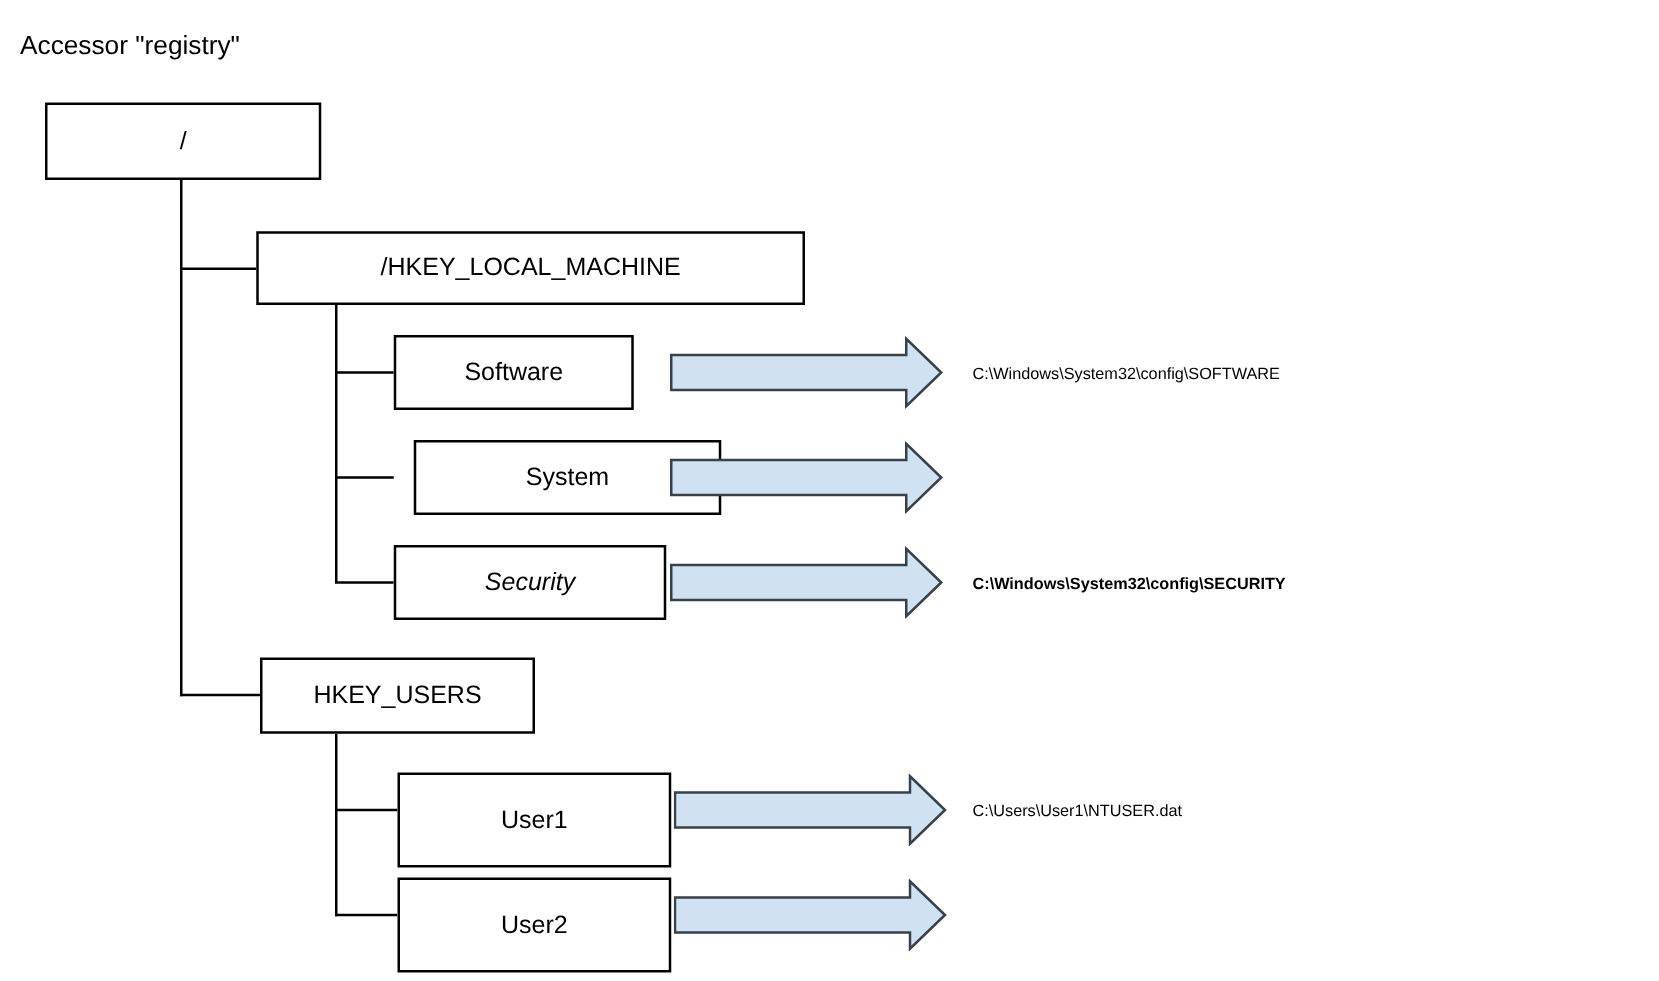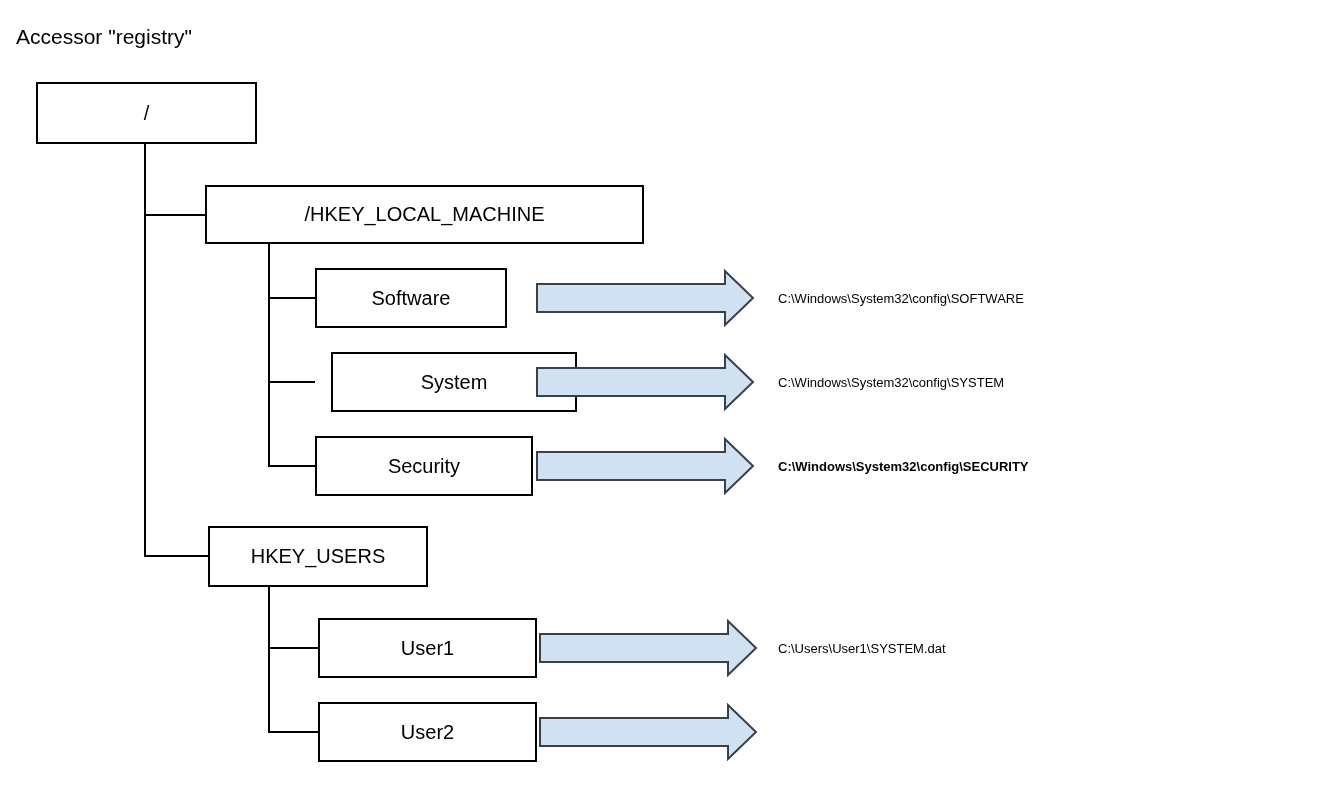--- a/index.html
+++ b/index.html
@@ -61,24 +61,24 @@
     display: flex;
     align-items: center;
     font-size: 13px;
     white-space: pre;
   }
   
   #node-root        { left: 36px;  top: 82px;  width: 221px; height: 62px; }
   #node-hklm        { left: 205px; top: 185px; width: 439px; height: 59px; text-align: center; }
   #node-software    { left: 315px; top: 268px; width: 192px; height: 60px; }
   #node-system      { left: 315px; top: 352px; width: 246px; height: 60px; margin-left: 16px; }
-  #node-security    { left: 315px; top: 436px; width: 218px; height: 60px; }
+  #node-security    { left: 315px; top: 436px; width: 218px; height: 60px; font-style: italic; }
   #node-hkey-users  { left: 208px; top: 526px; width: 220px; height: 61px; }
-  #node-user1       { left: 318px; top: 618px; width: 219px; height: 60px; }
-  #node-user2       { left: 318px; top: 702px; width: 219px; height: 60px; }
+  #node-user1       { left: 318px; top: 618px; width: 219px; height: 76px; }
+  #node-user2       { left: 318px; top: 702px; width: 219px; height: 76px; }
   
   #line-root-v        { left: 144px; top: 144px; width: 2px;  height: 413px; }
   #line-hklm-h        { left: 144px; top: 214px; width: 61px;  height: 2px; }
   #line-hkeyusers-h   { left: 144px; top: 555px; width: 64px;  height: 2px; }
   #line-hklm-v        { left: 268px; top: 244px; width: 2px;  height: 222px; }
   #line-software-h    { left: 268px; top: 297px; width: 47px;  height: 2px; }
   #line-system-h      { left: 268px; top: 381px; width: 47px;  height: 2px; }
   #line-security-h    { left: 268px; top: 465px; width: 47px;  height: 2px; }
   #line-hkeyusers-v   { left: 268px; top: 587px; width: 2px;  height: 146px; }
   #line-user1-h       { left: 268px; top: 647px; width: 50px;  height: 2px; }
@@ -159,17 +159,16 @@
         <polygon points="1,15 189,15 189,2 217,29 189,56 189,43 1,43"></polygon>
       </svg>
   </div>
   <div class="arrow" id="arrow-user2">
     <svg viewBox="0 0 220 58" aria-hidden="true">
         <polygon points="1,15 189,15 189,2 217,29 189,56 189,43 1,43"></polygon>
       </svg>
   </div>
 
   <div class="path-label" id="path-software">C:\Windows\System32\config\SOFTWARE</div>
-  <div class="path-label" id="path-system">C:\Windows\System32\config\SYSTEM</div>
   <div class="path-label" id="path-security">C:\Windows\System32\config\SECURITY</div>
-  <div class="path-label" id="path-user1">C:\Users\User1\SYSTEM.dat</div>
+  <div class="path-label" id="path-user1">C:\Users\User1\NTUSER.dat</div>
 
 </div>
 
 </body></html>

